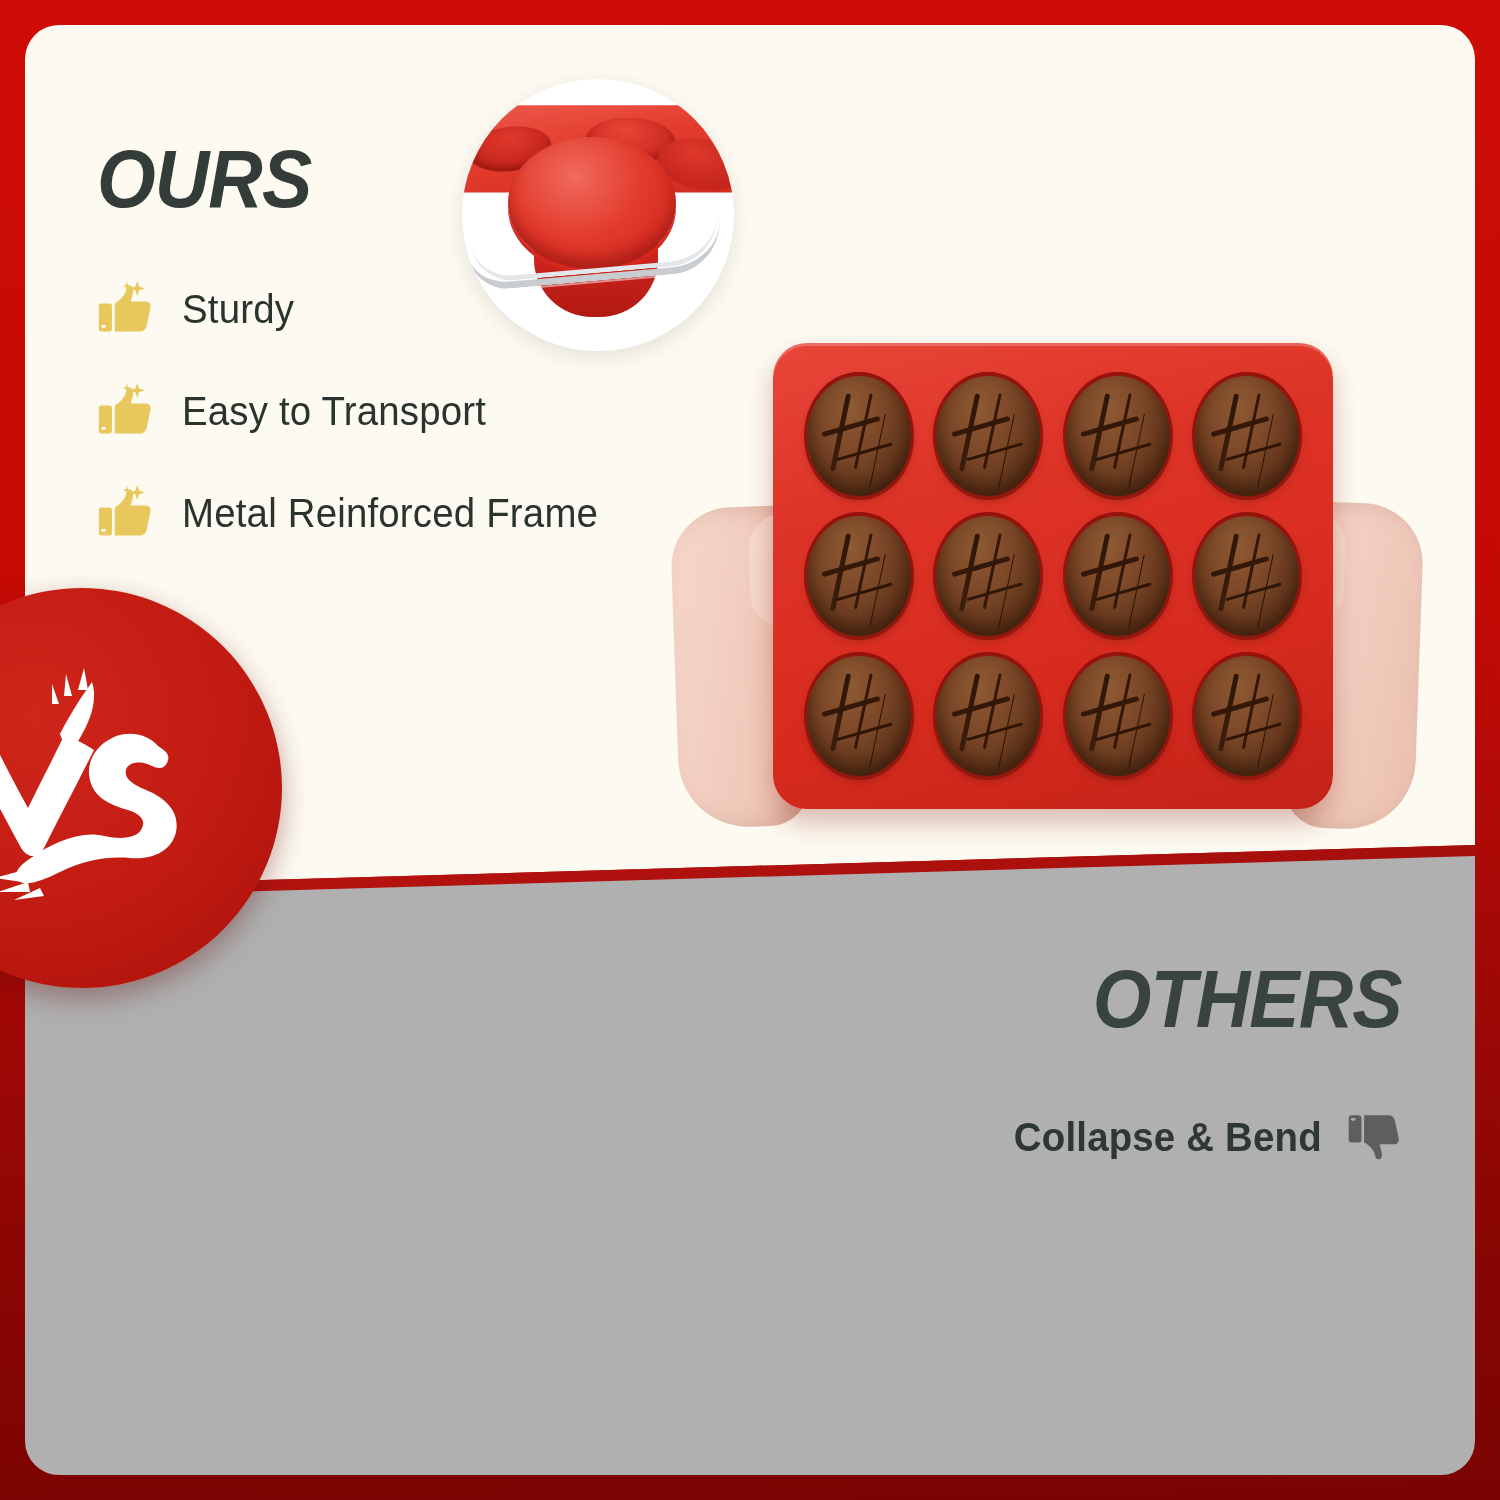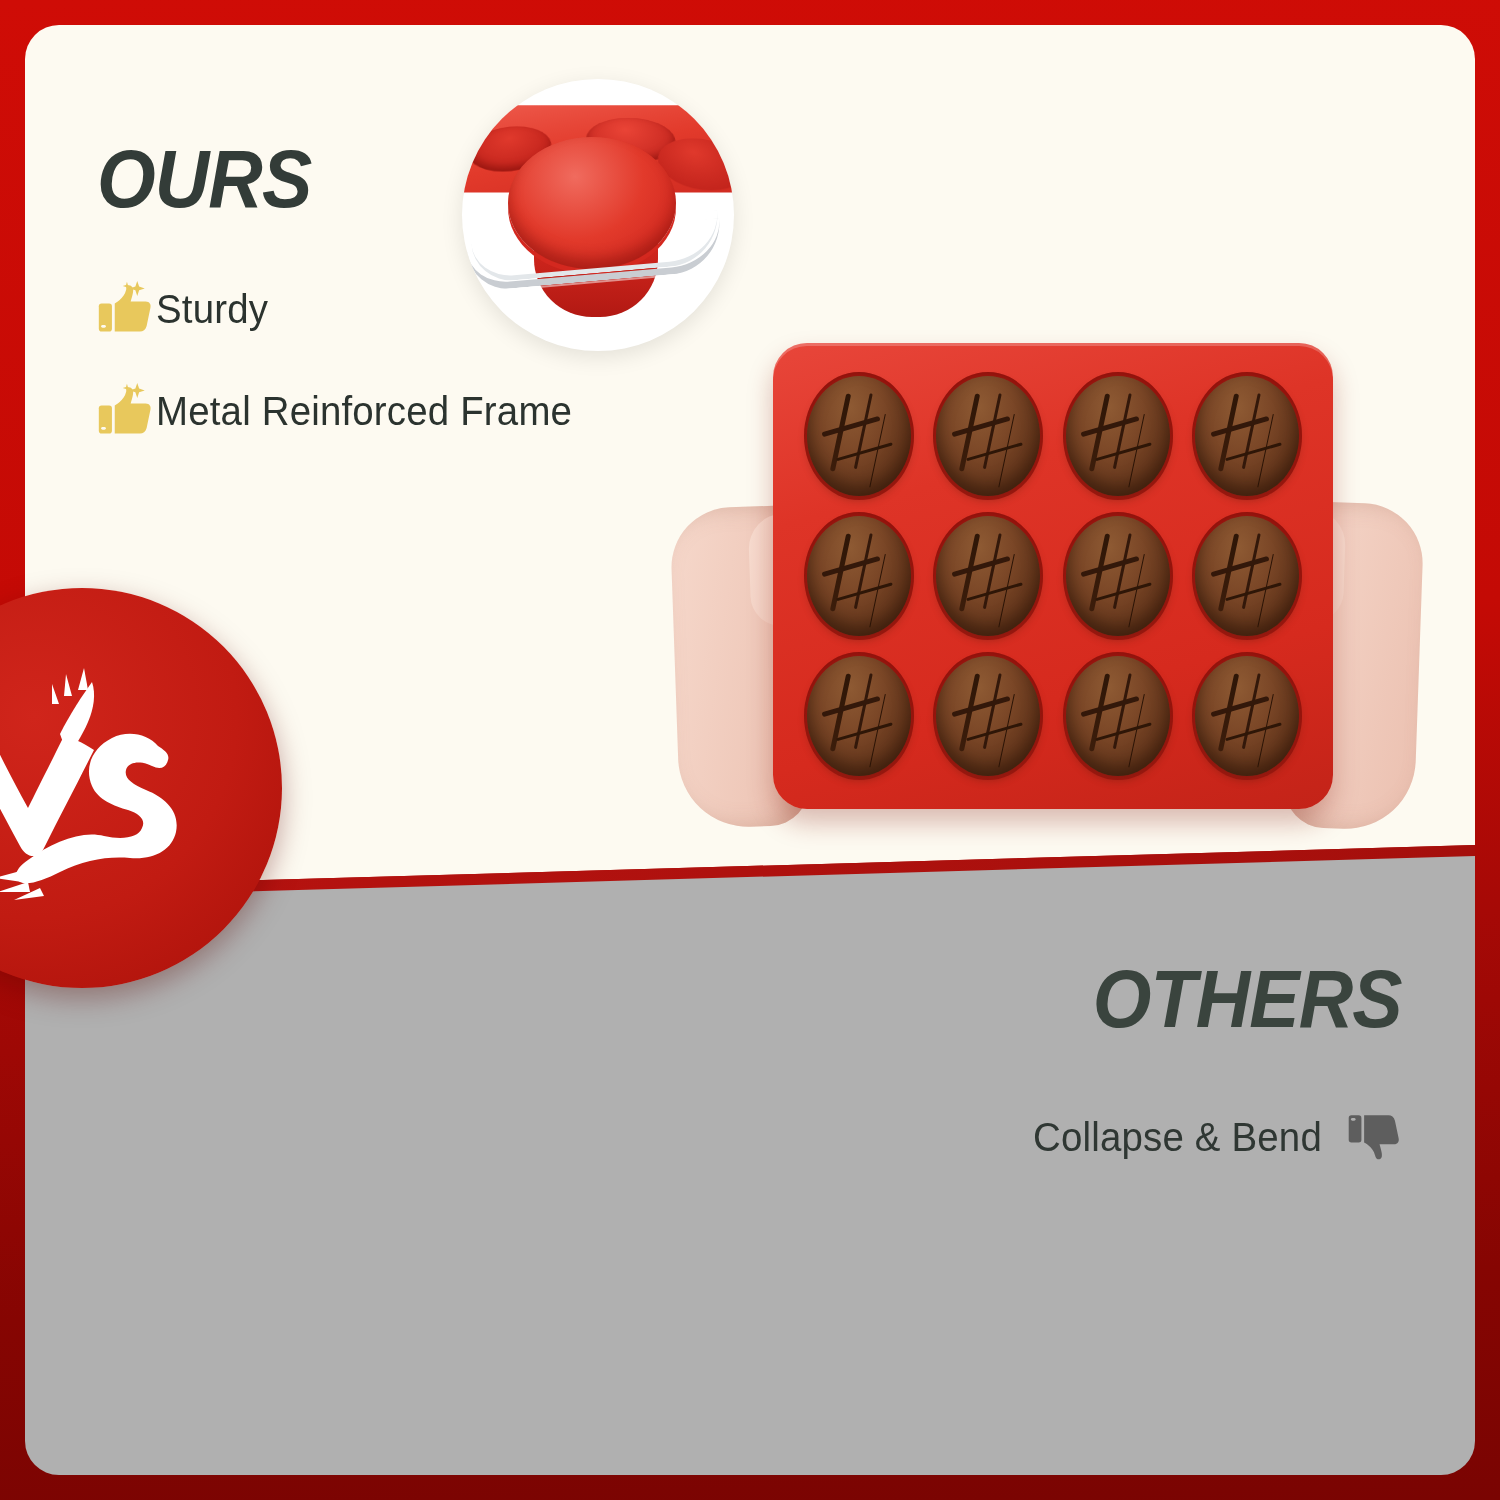--- a/index.html
+++ b/index.html
@@ -59,21 +59,21 @@
     transform:scaleX(0.92);
     transform-origin:left center;
     line-height:1;
   }
 
   
   #ours-list {
     position:absolute; left:96px; top:278px;
     display:flex; flex-direction:column; gap:40px;
   }
-  .feat-row { display:flex; align-items:center; height:62px; }
+  .feat-row { display:flex; align-items:center; gap:26px; height:62px; }
   .feat-label {
     font-size:40px; color:#2B332F; font-weight:400;
     letter-spacing:0.2px; white-space:nowrap;
     font-family:"Liberation Sans", sans-serif;
     transform:scaleX(0.96); transform-origin:left center;
   }
   .thumb-up-icon { width:60px; height:60px; flex:0 0 60px; display:block; }
 
   
   #pan-inset {
@@ -214,21 +214,21 @@
     letter-spacing:-1px; color:#3A443E;
     transform:scaleX(0.92); transform-origin:right center;
     line-height:1;
     z-index:20;
   }
 
   
   #others-list {
     position:absolute; right:96px; top:1108px;
     display:flex; flex-direction:column; 
-    align-items:flex-end; z-index:20;
+    align-items:flex-end; z-index:20;font-weight:bold;
   }
   .con-row { display:flex; align-items:center; gap:24px; height:58px; }
   .con-label {
     font-size:40px; color:#2F3733; letter-spacing:0.2px; white-space:nowrap;
     transform:scaleX(0.96); transform-origin:right center;
   }
   .thumb-down-icon { width:58px; height:58px; flex:0 0 58px; display:block; }
 </style>
 </head>
 <body>
@@ -323,20 +323,30 @@
     <span class="feat-label">Sturdy</span>
   </li>
   <li class="feat-row">
     <svg class="thumb-up-icon" viewBox="0 0 64 64">
       <rect x="3" y="26" width="14" height="30" rx="3" fill="#E8C85C"></rect>
       <rect x="5.5" y="49" width="5" height="3" rx="1.5" fill="#FDFAF1"></rect>
       <path d="M20 56 L20 26 C20 26 30 21 32 12 C33 7 37 6 39 9 C41 12 38 20 37 24 L53 24 C57 24 59 27 58 31 L54 50 C53 54 50 56 47 56 Z" fill="#E8C85C"></path>
       <path d="M44 2 L46 8 L52 10 L46 12 L44 18 L42 12 L36 10 L42 8 Z" fill="#E8C85C"></path>
       <path d="M33 3 L34 6.5 L37.5 7.5 L34 8.5 L33 12 L32 8.5 L28.5 7.5 L32 6.5 Z" fill="#E8C85C"></path>
     </svg>
+    <span class="feat-label">Easy to Transport</span>
+  </li>
+  <li class="feat-row">
+    <svg class="thumb-up-icon" viewBox="0 0 64 64">
+      <rect x="3" y="26" width="14" height="30" rx="3" fill="#E8C85C"></rect>
+      <rect x="5.5" y="49" width="5" height="3" rx="1.5" fill="#FDFAF1"></rect>
+      <path d="M20 56 L20 26 C20 26 30 21 32 12 C33 7 37 6 39 9 C41 12 38 20 37 24 L53 24 C57 24 59 27 58 31 L54 50 C53 54 50 56 47 56 Z" fill="#E8C85C"></path>
+      <path d="M44 2 L46 8 L52 10 L46 12 L44 18 L42 12 L36 10 L42 8 Z" fill="#E8C85C"></path>
+      <path d="M33 3 L34 6.5 L37.5 7.5 L34 8.5 L33 12 L32 8.5 L28.5 7.5 L32 6.5 Z" fill="#E8C85C"></path>
+    </svg>
     <span class="feat-label">Metal Reinforced Frame</span>
   </li>
 </ul>
 
 <div id="divider-band"></div>
 
 <section id="others-panel">
   
 </section>
 

